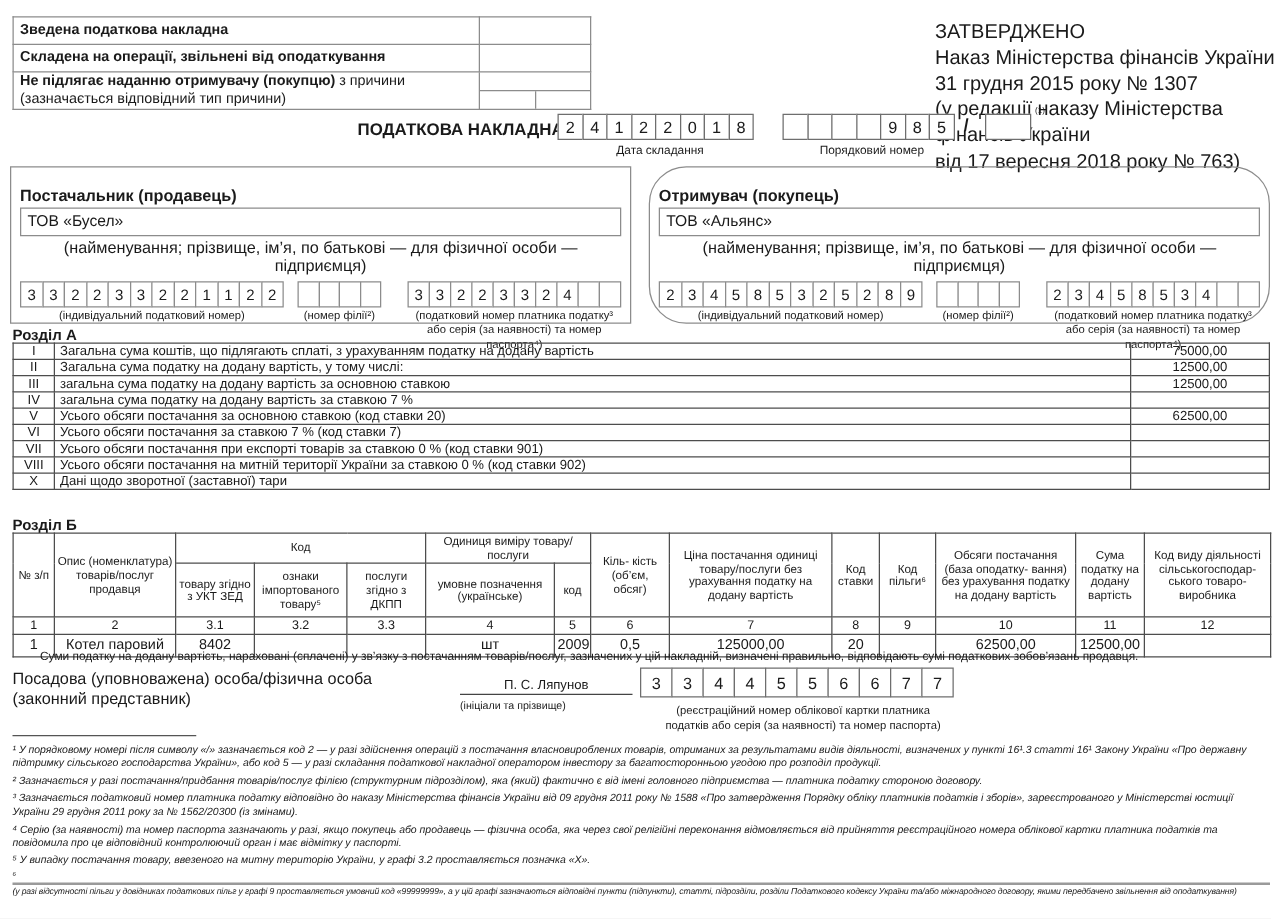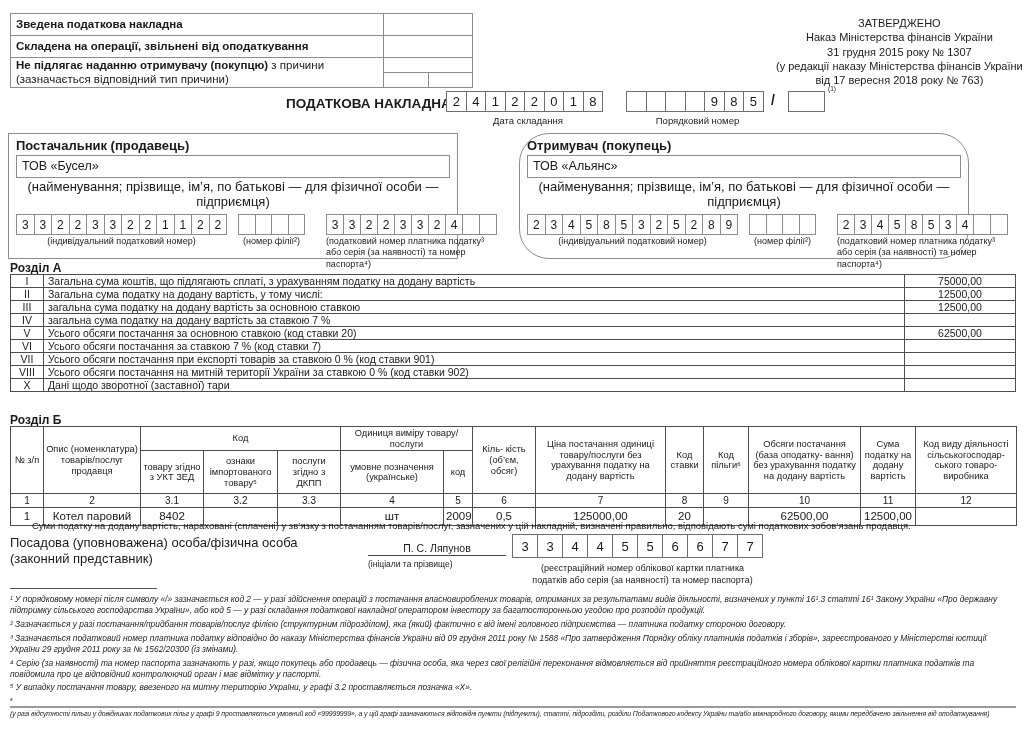--- a/index.html
+++ b/index.html
@@ -12,57 +12,57 @@
   .flags td{border:1px solid #8c8c8c;vertical-align:middle;}
   .fl{width:362px;font-size:11.5px;padding:1px 5px;line-height:1.18;}
   .fb{width:86px;height:19px;}
   .fb3{width:86px;padding:0 !important;}
   .fb3top{height:13px;border-bottom:1px solid #8c8c8c;}
   .fb3bot{display:flex;height:14px;}
   .fb3bot .half{width:50%;}
   .fb3bot .half:first-child{border-right:1px solid #8c8c8c;}
 
   
-  .approved{position:absolute;left:776px;top:16px;font-size:11px;line-height:1.3;text-align:center;}
+  .approved{position:absolute;left:748px;top:16px;font-size:16px;line-height:1.3;}
 
   
   .pn-title{position:absolute;left:286px;top:96px;font-size:13.5px;}
   .hcells{position:absolute;display:flex;}
   .cells{display:flex;}
   .cell{box-sizing:border-box;border:1px solid #8c8c8c;height:21px;margin-left:-1px;
         display:flex;align-items:center;justify-content:center;font-size:12px;background:#fff;}
   .cells .cell:first-child,.hcells .cell:first-child{margin-left:0;}
   .hcells .cell{width:20.5px;height:21px;border-color:#6e6e6e;font-size:13px;}
   .date{left:446px;top:91px;}
   .order{left:626px;top:91px;}
   .suffix{left:788px;top:91px;}
   .suffix .cell{width:37px;}
   .slash{position:absolute;left:771px;top:92px;font-size:14px;}
   .fnref{position:absolute;left:828px;top:85px;font-size:6.5px;}
   .hcaption{position:absolute;font-size:9.5px;text-align:center;}
   .date-cap{left:446px;top:115px;width:164px;}
   .order-cap{left:626px;top:115px;width:143px;}
 
   
-  .panel{position:absolute;top:133px;width:450px;height:126px;border:1px solid #8c8c8c;
-         box-sizing:border-box;padding:4px 7px;}
+  .panel{position:absolute;top:133px;width:497px;height:126px;border:1px solid #8c8c8c;
+         box-sizing:border-box;padding:15px 7px;}
   .panel.supplier{left:8px;}
   .panel.buyer{left:519px;border-radius:30px;}
   .panel-title{font-size:13px;font-weight:bold;}
   .name-box{border:1px solid #8c8c8c;height:21px;line-height:21px;font-size:12.5px;
             padding:0 5px;margin-top:2px;}
   .name-caption{font-size:13px;text-align:center;margin-top:1px;}
   .cells-row{display:flex;margin-top:5px;align-items:flex-start;}
   .grp{display:flex;flex-direction:column;align-items:center;}
   .grp-inn .cell{width:18.5px;}
   .grp-branch{margin-left:11px;}
   .grp-branch .cell{width:17.5px;}
   .grp-tax{margin-left:21px;}
   .grp-tax .cell{width:18px;}
-  .grp-caption{font-size:9px;line-height:1.25;text-align:left;margin-top:1px;}
+  .grp-caption{font-size:9px;line-height:1.25;text-align:center;margin-top:1px;}
   .grp-tax .grp-caption{max-width:180px;}
 
   
   .sec-title{position:absolute;left:10px;font-weight:bold;font-size:12px;}
   .sec-title.a{top:261px;}
   .sec-title.bt{top:413px;}
 
   
   .table-a{position:absolute;left:10px;top:274px;width:1006px;border-collapse:collapse;table-layout:fixed;}
   .table-a td{border:1px solid #4d4d4d;font-size:10.5px;height:12px;line-height:12px;

